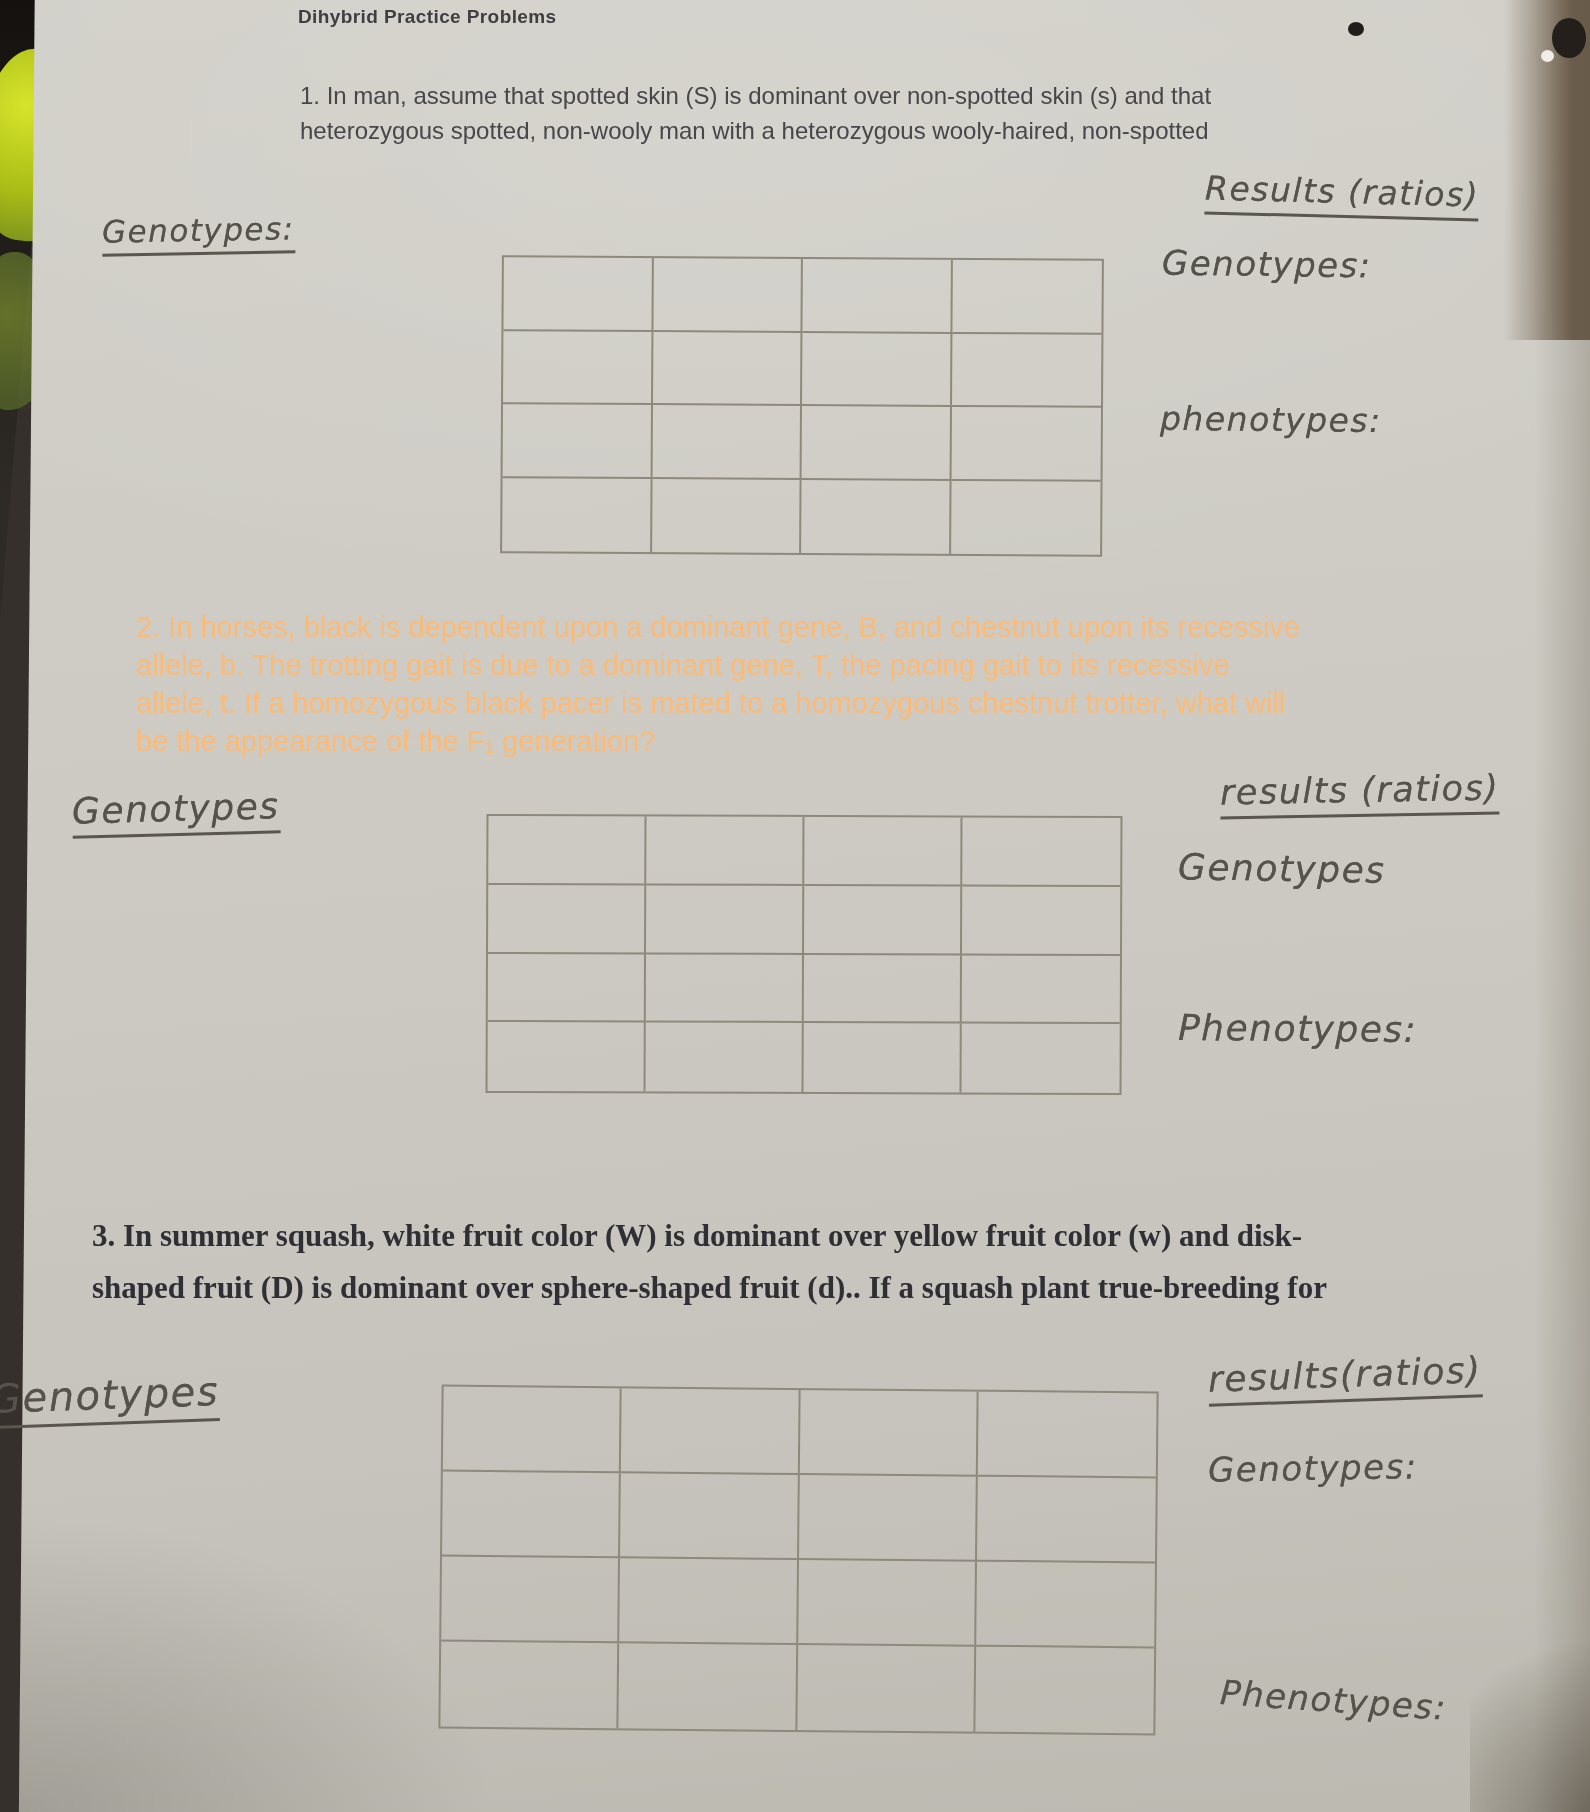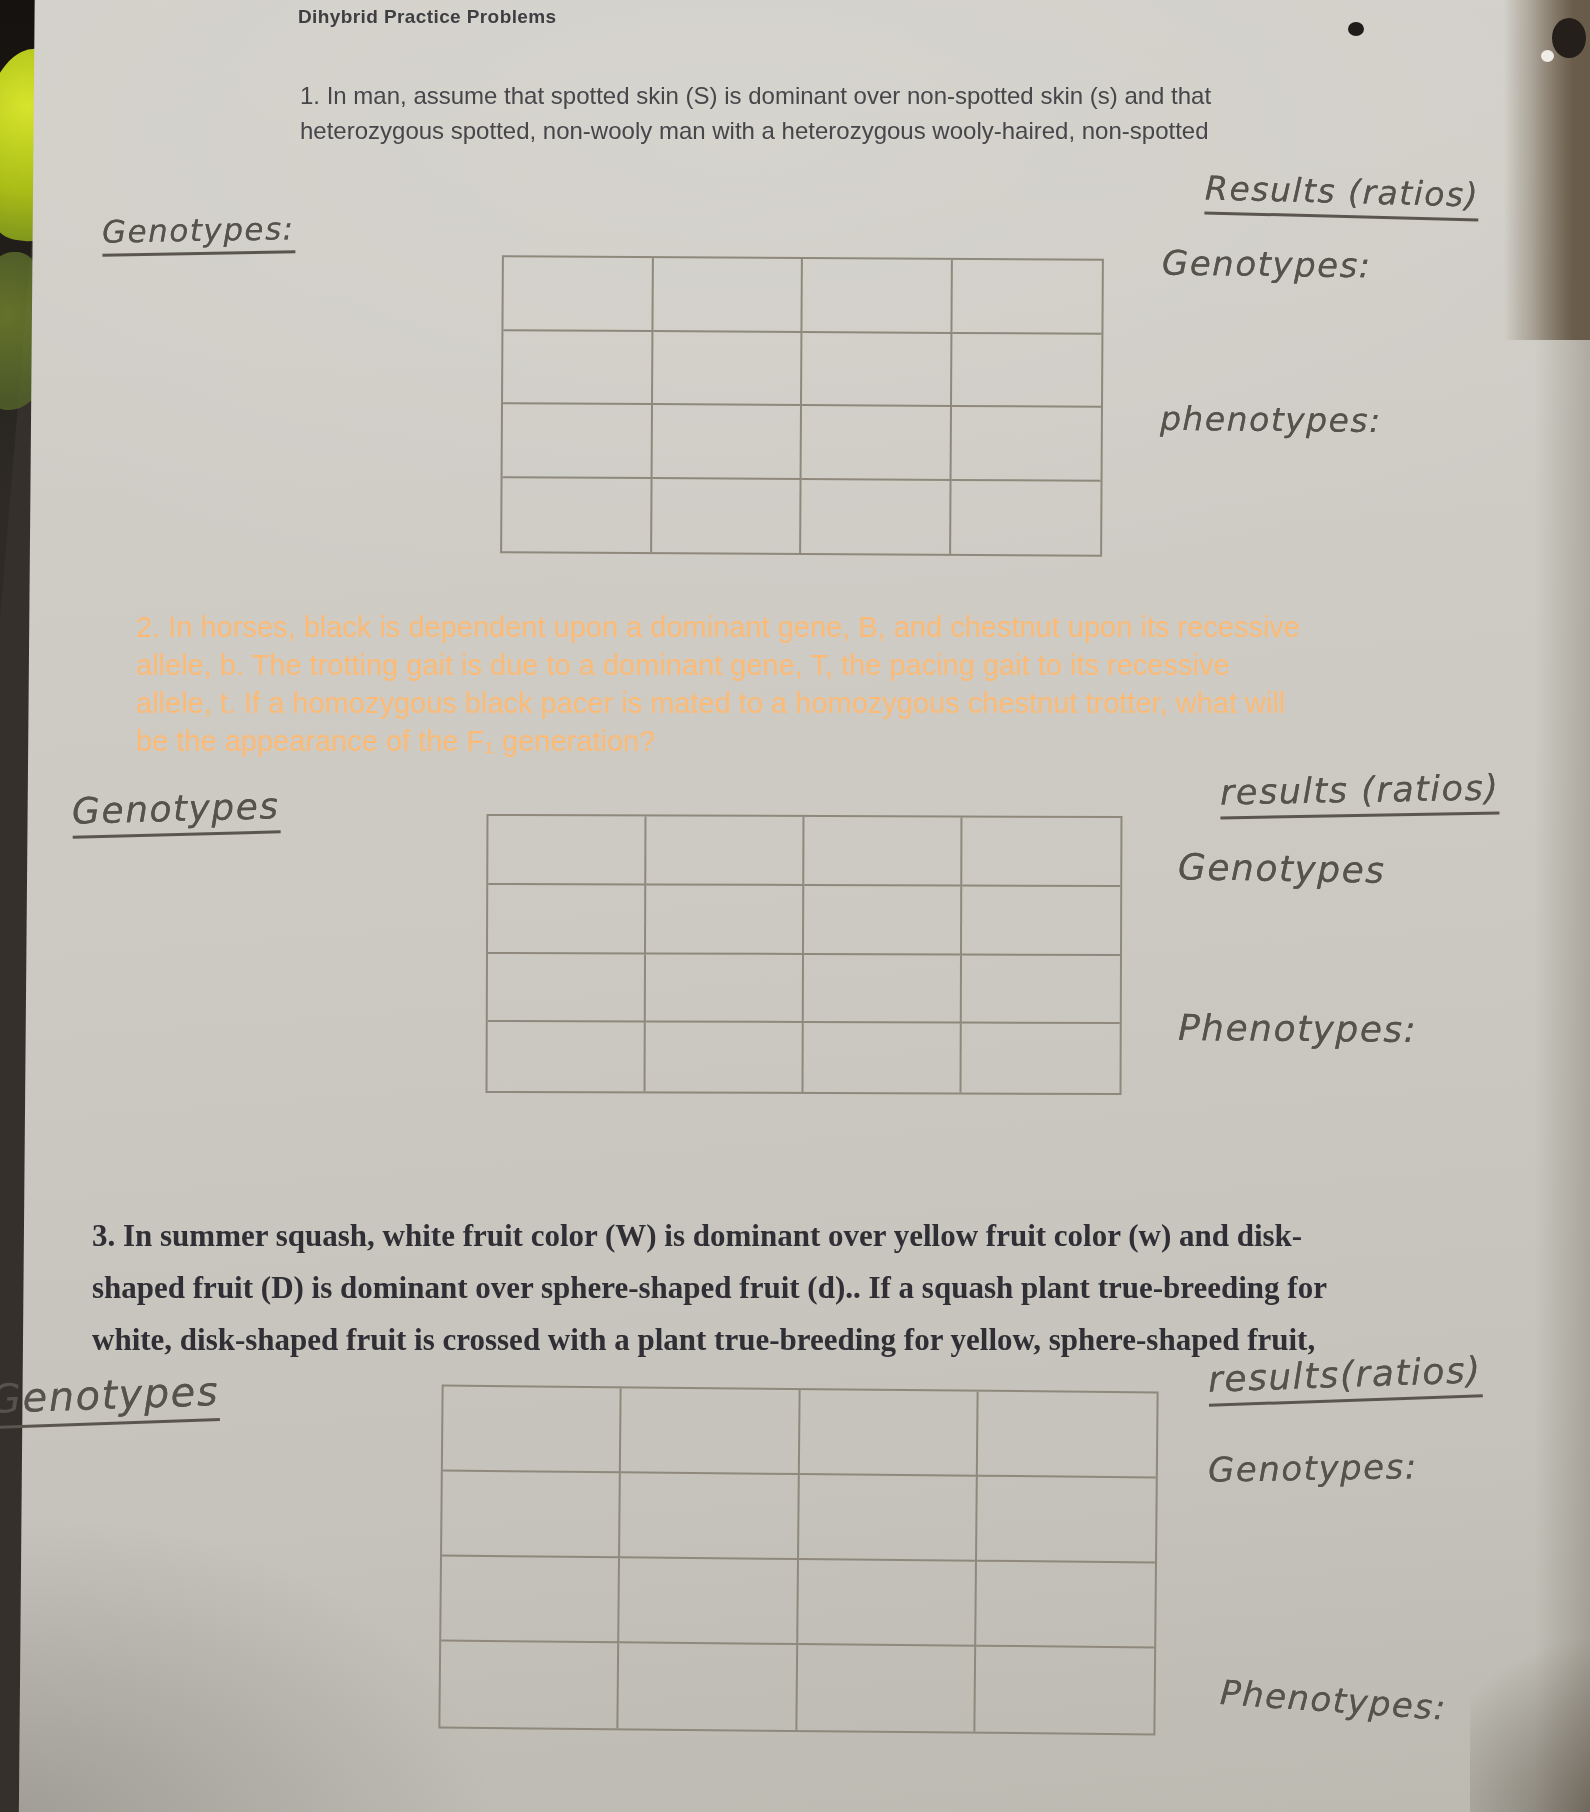--- a/index.html
+++ b/index.html
@@ -165,21 +165,20 @@
       <div></div>
     <div></div>
       <div></div>
       <div></div>
       <div></div>
   </div>
 
   <div class="para p3">
     <div>3. In summer squash, white fruit color (W) is dominant over yellow fruit color (w) and disk-</div>
     <div>shaped fruit (D) is dominant over sphere-shaped fruit (d).. If a squash plant true-breeding for</div>
-    <div>white, disk-shaped fruit is crossed with a plant true-breeding for yellow, sphere-shaped fruit,</div>
   </div>
   <div class="hand hw-p3-left"><span class="u">Genotypes</span></div>
   <div class="hand hw-p3-res"><span class="u">results(ratios)</span></div>
   <div class="hand hw-p3-gen">Genotypes:</div>
   <div class="hand hw-p3-phe">Phenotypes:</div>
 
   <div class="ptable t3">
     <div></div>
       <div></div>
       <div></div>

